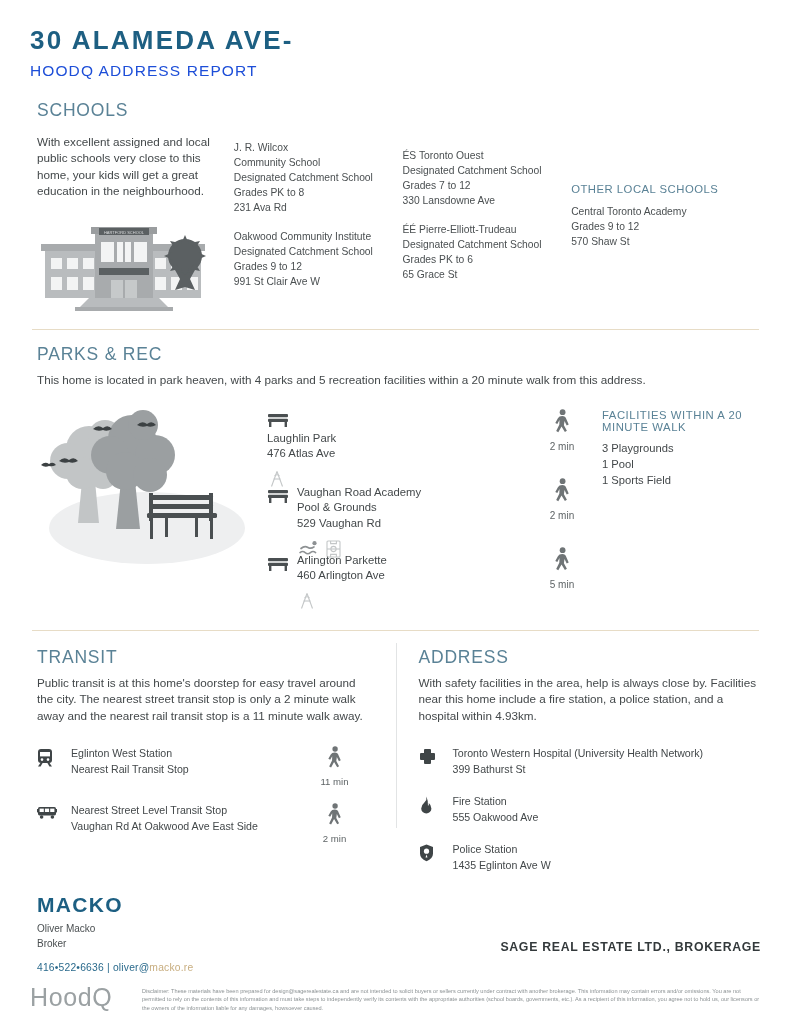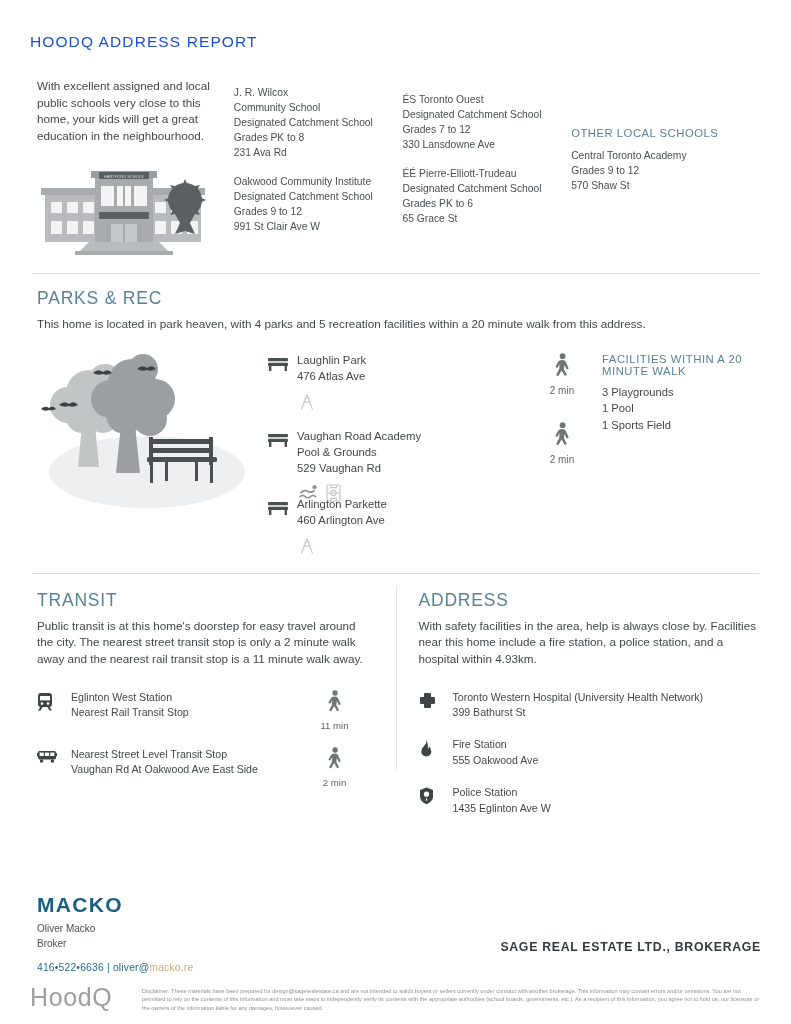--- a/index.html
+++ b/index.html
@@ -69,21 +69,21 @@
     margin-bottom: 7px;
   }
   .school-art { margin-top: 18px; }
 
   
   #parks { margin-top: 14px; }
   .parks-body { display: flex; margin-top: 14px; }
   .park-art { width: 230px; flex: none; }
   .park-list { width: 255px; flex: none; padding-top: 6px; }
   .park-row { display: flex; position: relative; }
-  .park-row-1 { height: 76px; }
+  .park-row-1 { height: 76px; flex-direction: column; }
   .park-row-2 { height: 68px; }
   .bench-ico { width: 30px; flex: none; padding-top: 4px; }
   .park-info { font-size: 11.3px; line-height: 1.4; color: #43484a; }
   .amen-row { display: flex; gap: 7px; margin-top: 8px; padding-left: 2px; }
   .times-col { width: 80px; flex: none; padding-top: 6px; text-align: center; }
   .time-item { margin-bottom: 26px; }
   .time-item .lbl { font-size: 10px; color: #5e6466; margin-top: 1px; }
   .fac-col { flex: 1; padding-top: 6px; }
   .fac-head {
     font-size: 11.3px;
@@ -150,24 +150,26 @@
     flex: 1;
     padding-top: 4px;
   }
 </style>
 </head>
 <body>
 
 <div class="page">
 
   <div class="header">
+    <div class="addr-title">30 ALAMEDA AVE-</div>
     <div class="addr-sub">HOODQ ADDRESS REPORT</div>
   </div>
 
   <div class="section" id="schools">
+    <div class="sec-head">SCHOOLS</div>
     <div class="schools-grid">
 
       <div class="sch-col-intro">
         <div class="sec-intro">With excellent assigned and local public schools very close to this home, your kids will get a great education in the neighbourhood.</div>
         <div class="school-art">
           <svg width="175" height="95" viewBox="0 0 175 95" aria-hidden="true">
 
             <rect x="8" y="30" width="52" height="50" fill="#b9bcbe"></rect>
             <rect x="4" y="26" width="60" height="7" fill="#a8abad"></rect>
             <rect x="14" y="40" width="11" height="11" fill="#f3f4f4"></rect>
@@ -422,20 +424,29 @@
         </div>
         <div class="time-item" style="margin-top:8px">
           <span>
             <svg width="17" height="27" viewBox="0 0 17 27" aria-hidden="true" fill="#6f7476">
               <circle cx="8.6" cy="3.2" r="2.9"></circle>
               <path d="M8.3 7 q3.2 0 4 3 l2.4 5.4 -2 1 -2.2 -4.4 -0.6 4.2 3 5.6 -2 1.2 -3.4 -5.6 -3.2 5.8 -2.1 -1.1 3.1 -6.4 0.2 -4.6 -2.2 3.8 -2 -1 2.6 -4.6 q1.1 -2.3 4.3 -2.3 z"></path>
             </svg>
           </span>
           <div class="lbl">2 min</div>
         </div>
+        <div class="time-item" style="margin-top:4px">
+          <span>
+            <svg width="17" height="27" viewBox="0 0 17 27" aria-hidden="true" fill="#6f7476">
+              <circle cx="8.6" cy="3.2" r="2.9"></circle>
+              <path d="M8.3 7 q3.2 0 4 3 l2.4 5.4 -2 1 -2.2 -4.4 -0.6 4.2 3 5.6 -2 1.2 -3.4 -5.6 -3.2 5.8 -2.1 -1.1 3.1 -6.4 0.2 -4.6 -2.2 3.8 -2 -1 2.6 -4.6 q1.1 -2.3 4.3 -2.3 z"></path>
+            </svg>
+          </span>
+          <div class="lbl">5 min</div>
+        </div>
       </div>
 
       <div class="fac-col">
         <div class="fac-head">FACILITIES WITHIN A 20 MINUTE WALK</div>
         <div class="fac-list">
           <div>3 Playgrounds</div>
           <div>1 Pool</div>
           <div>1 Sports Field</div>
         </div>
       </div>

